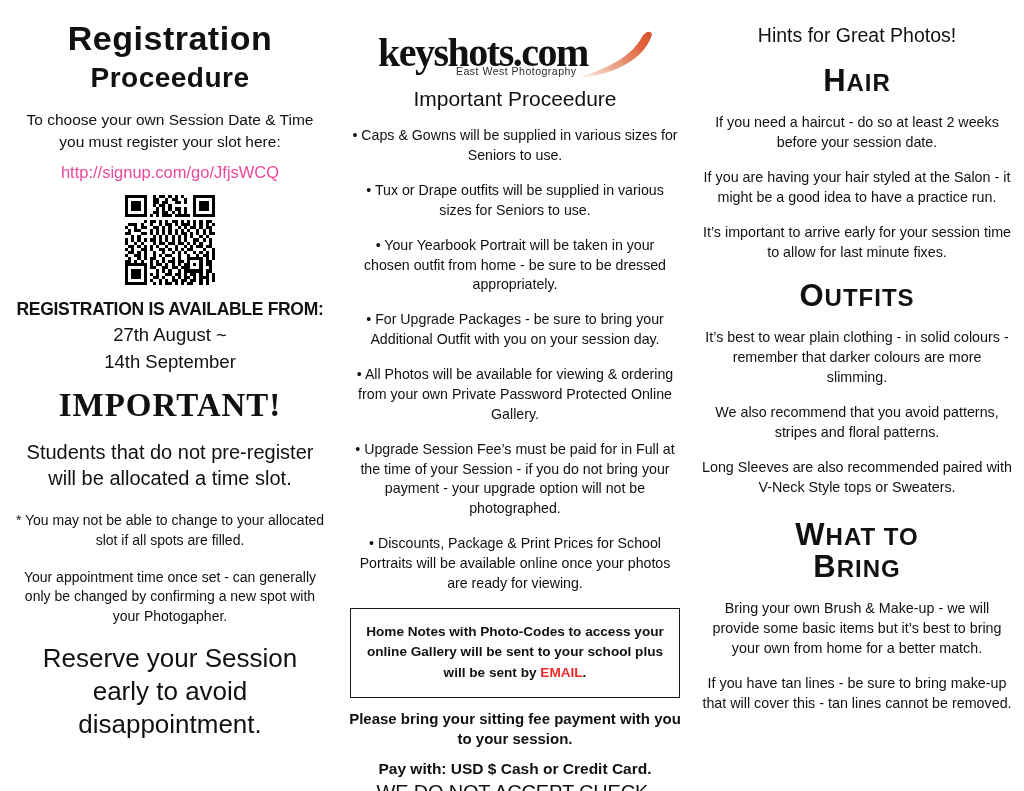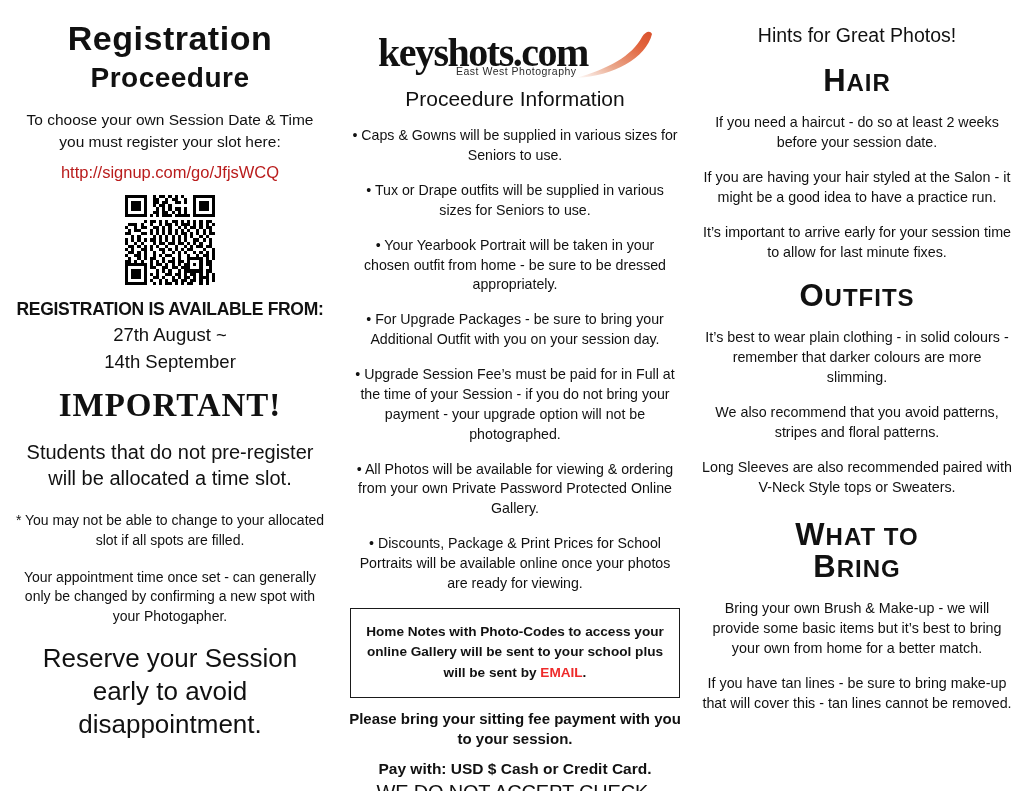--- a/index.html
+++ b/index.html
@@ -42,21 +42,21 @@
   }
   .title-caps .big { font-size: 34px; }
   .title-caps .sm  { font-size: 28px; }
 
   .lead {
     font-size: 15.5px;
     line-height: 1.42;
     margin-top: 16px;
   }
   .url-red {
-    color: #b91c1c;
+    color: #ec4899;
     font-size: 16.5px;
     margin-top: 10px;
     line-height: 1.2;
   }
   .qr-wrap {
     margin-top: 12px;
     display: flex;
     justify-content: center;
   }
   .qr {
@@ -471,28 +471,28 @@
             <stop offset="75%" stop-color="#e2663f"></stop>
             <stop offset="100%" stop-color="#d9512c"></stop>
           </linearGradient>
         </defs>
         <path d="M282 6 C276 30 244 48 206 50 C238 41 262 28 272 9 C275 4 280 2 282 6 Z" fill="url(#swooshGrad)"></path>
         <text x="8" y="38" font-family="'Liberation Serif', serif" font-size="40" font-weight="bold" fill="#111111" letter-spacing="-1.5">keyshots.com</text>
         <text x="86" y="47" font-family="'Liberation Sans', sans-serif" font-size="10.5" fill="#2b2b2b" letter-spacing="0.5">East West Photography</text>
       </svg>
     </div>
 
-    <div class="mid-title">Proceedure Information</div>
+    <div class="mid-title">Important Proceedure</div>
 
     <div class="bullet">• Caps &amp; Gowns will be supplied in various sizes for Seniors to use.</div>
     <div class="bullet">• Tux or Drape outfits will be supplied in various sizes for Seniors to use.</div>
     <div class="bullet">• Your Yearbook Portrait will be taken in your chosen outfit from home - be sure to be dressed appropriately.</div>
     <div class="bullet">• For Upgrade Packages - be sure to bring your Additional Outfit with you on your session day.</div>
+    <div class="bullet">• All Photos will be available for viewing &amp; ordering from your own Private Password Protected Online Gallery.</div>
     <div class="bullet">• Upgrade Session Fee’s must be paid for in Full at the time of your Session - if you do not bring your payment - your upgrade option will not be photographed.</div>
-    <div class="bullet">• All Photos will be available for viewing &amp; ordering from your own Private Password Protected Online Gallery.</div>
     <div class="bullet">• Discounts, Package &amp; Print Prices for School Portraits will be available online once your photos are ready for viewing.</div>
 
     <div class="notebox">
       <span>Home Notes with Photo-Codes to access your online Gallery will be sent to your school plus will be sent by </span><span class="email-red">EMAIL</span><span>.</span>
     </div>
 
     <div class="pay-line">Please bring your sitting fee payment with you to your session.</div>
     <div class="pay-line2">Pay with: USD $ Cash or Credit Card.</div>
     <div class="no-check">WE DO NOT ACCEPT CHECK.</div>
 

